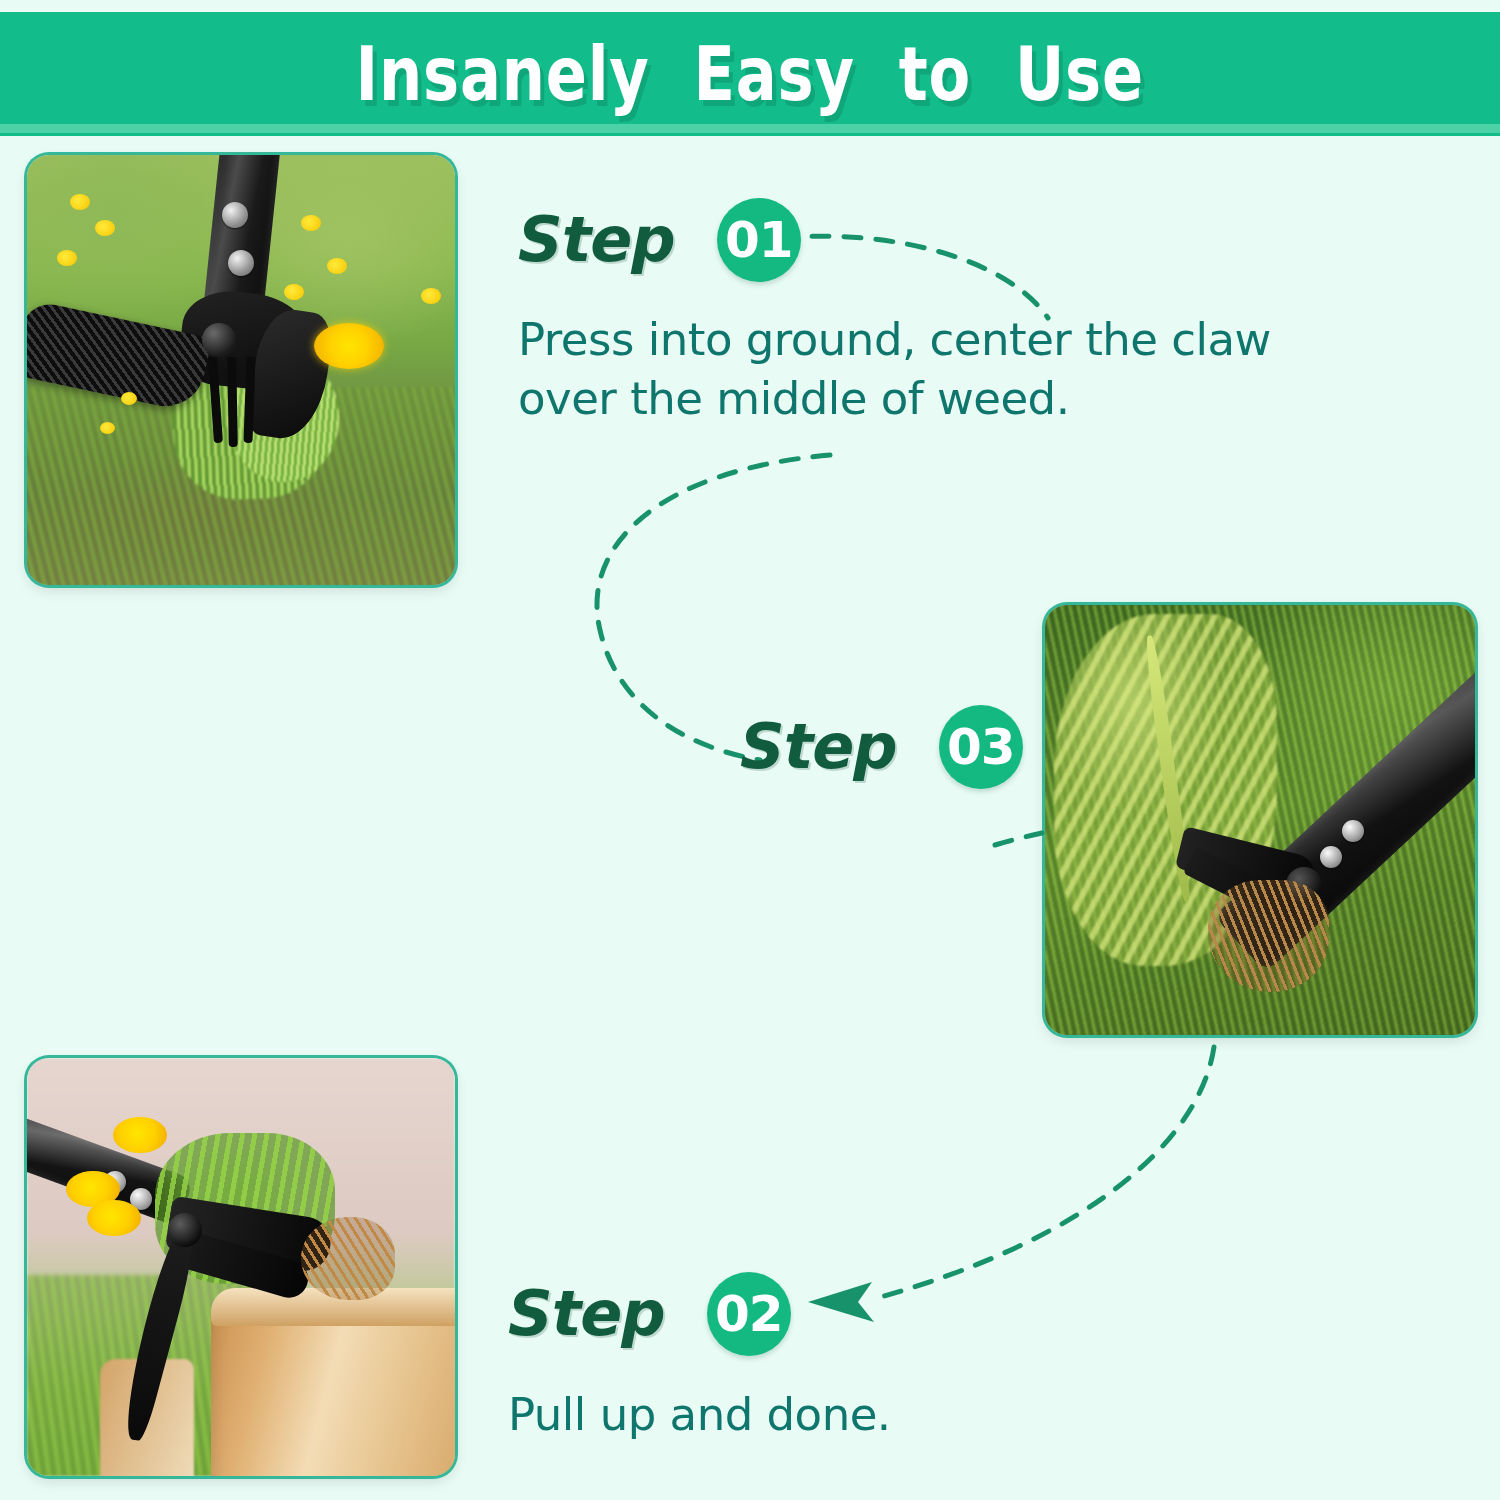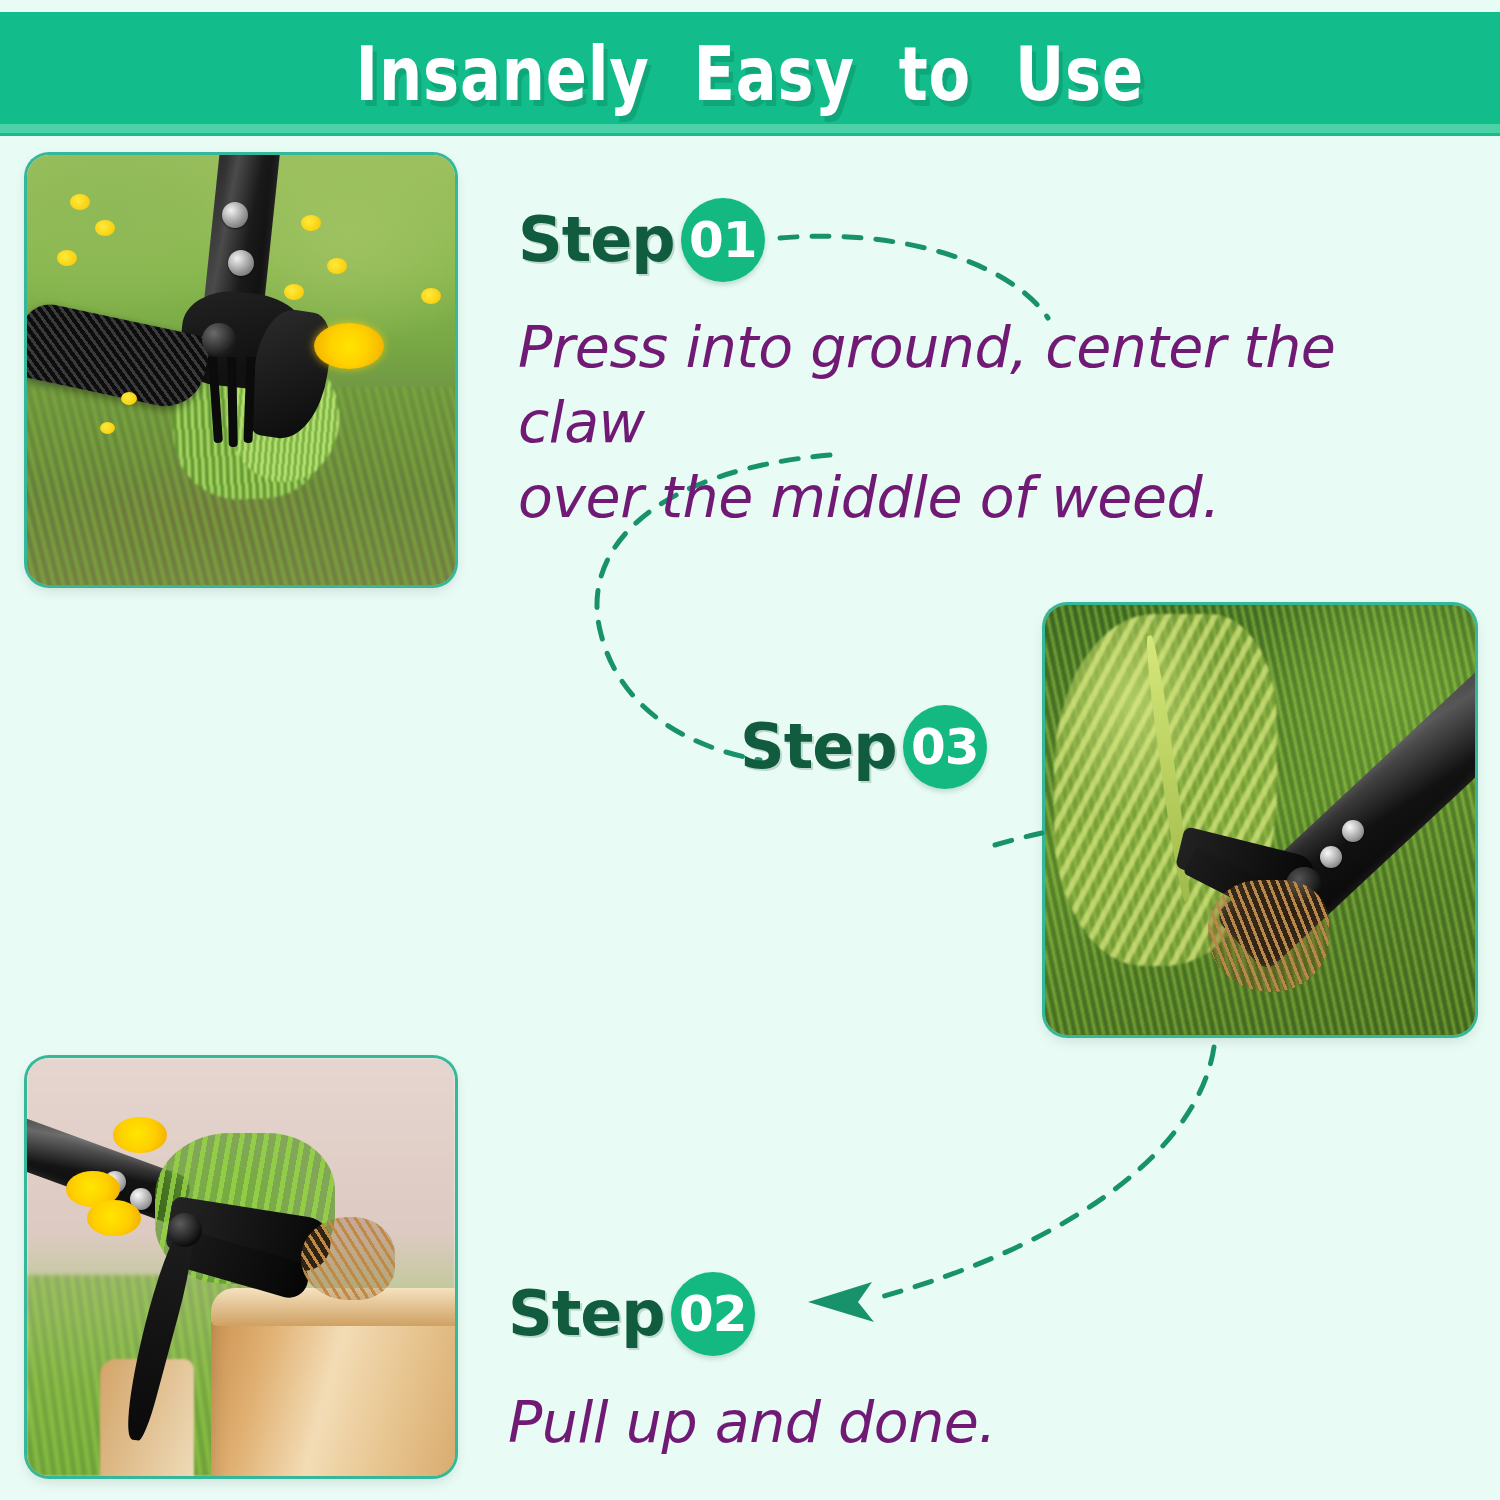--- a/index.html
+++ b/index.html
@@ -312,44 +312,45 @@
     white-space: nowrap;
   }
   .step-word {
     font-family: "DejaVu Sans", sans-serif;
     font-weight: bold;
     font-size: 62px;
     line-height: 1;
     color: #115c3f;
     letter-spacing: -1px;
     text-shadow: 2px 2px 0 rgba(0,60,40,0.18);
+    font-style: italic;
   }
   .step-badge {
     width: 84px;
     height: 84px;
     border-radius: 50%;
     background: #14b981;
     color: #ffffff;
     font-family: "DejaVu Sans", sans-serif;
     font-weight: bold;
     font-size: 50px;
     line-height: 84px;
     text-align: center;
     letter-spacing: -1px;
     box-shadow: 0 3px 5px rgba(0,80,55,0.18);
+    margin-left: 36px;
   }
   .step-body {
     position: absolute;
     font-family: "DejaVu Sans", sans-serif;
-    font-size: 57px;
+    font-size: 45px;
     line-height: 1.32;
-    color: #701a75;
+    color: #0f766e;
     letter-spacing: -0.5px;
     white-space: pre-line;
-    font-style: italic;
   }
 
   #step-1-heading { left: 518px; top: 198px; }
   #step-1-body    { left: 518px; top: 310px; width: 900px; }
 
   #step-2-heading { left: 740px; top: 705px; }
   #step-2-body    { left: 238px; top: 818px; width: 760px; text-align: center; }
 
   #step-3-heading { left: 508px; top: 1272px; }
   #step-3-body    { left: 508px; top: 1385px; width: 800px; }

